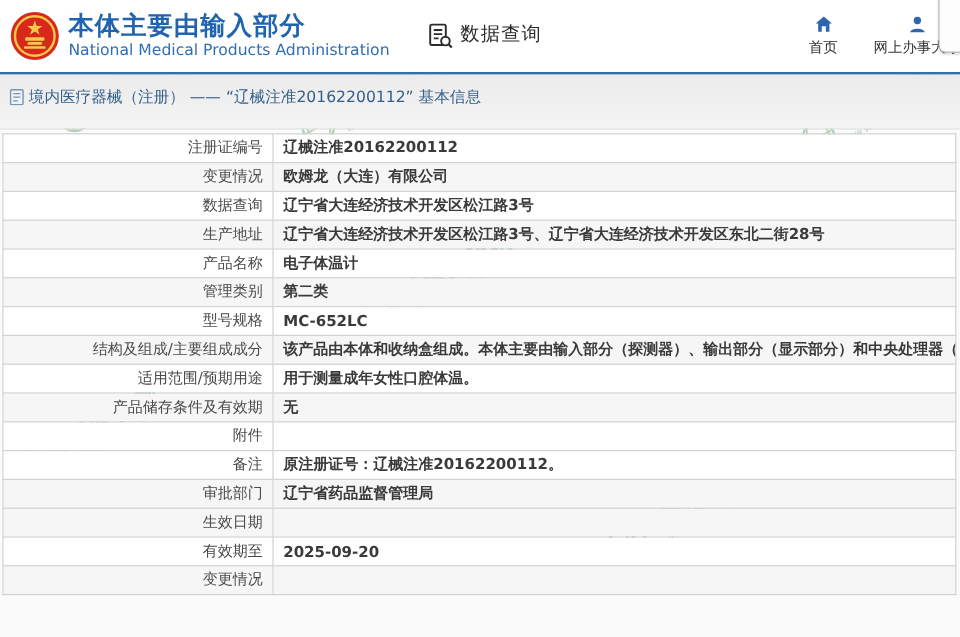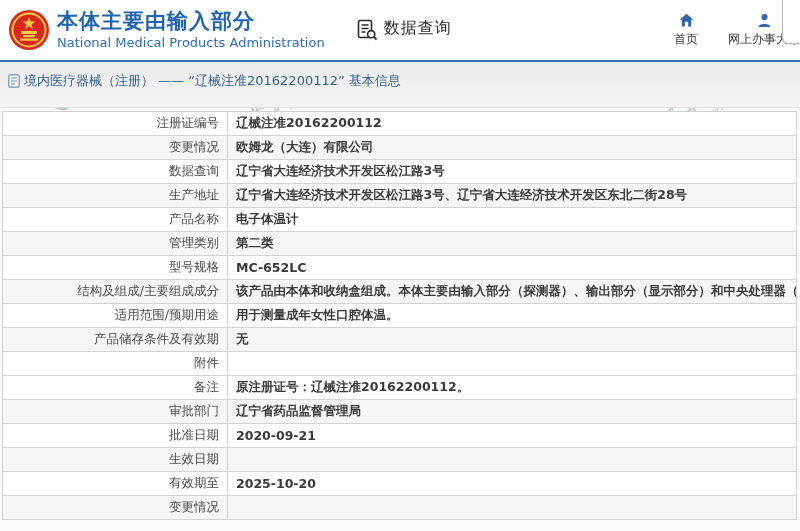--- a/index.html
+++ b/index.html
@@ -215,37 +215,31 @@
                 <span>备注</span>
               </span></td>
             <td class="cell-value"><span>原注册证号：辽械注准20162200112。</span></td>
           </tr>
           <tr class="row-even">
             <td class="cell-label"><span class="label-inner">
                 <span>审批部门</span>
               </span></td>
             <td class="cell-value"><span>辽宁省药品监督管理局</span></td>
           </tr>
-          <tr class="row-odd">
-            <td class="cell-label"><span class="label-inner">
-                <span>批准日期</span>
-              </span></td>
-            <td class="cell-value"><span>2020-09-21</span></td>
-          </tr>
           <tr class="row-even">
             <td class="cell-label"><span class="label-inner">
                 <span>生效日期</span>
               </span></td>
             <td class="cell-value"><span></span></td>
           </tr>
           <tr class="row-odd">
             <td class="cell-label"><span class="label-inner">
                 <span>有效期至</span>
               </span></td>
-            <td class="cell-value"><span>2025-10-20</span></td>
+            <td class="cell-value"><span>2025-09-20</span></td>
           </tr>
           <tr class="row-even">
             <td class="cell-label"><span class="label-inner">
                 <span>变更情况</span>
               </span></td>
             <td class="cell-value"><span></span></td>
           </tr>
         </tbody>
     </table>
   </div>

